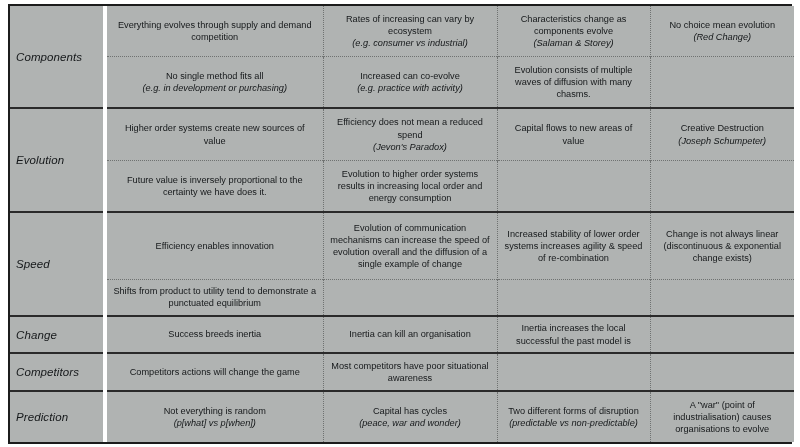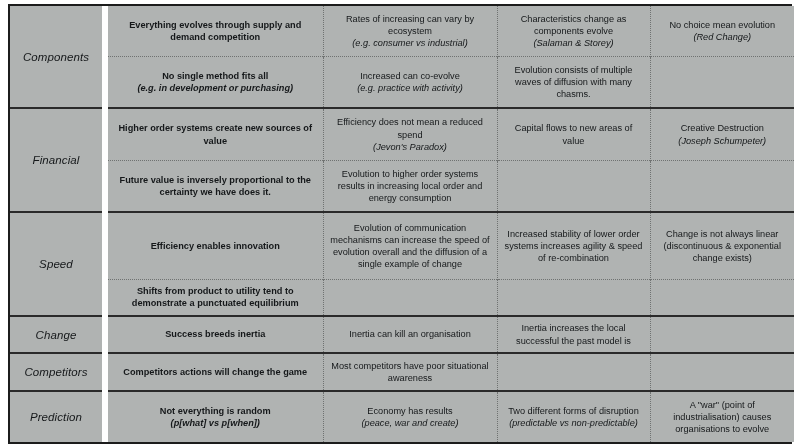--- a/index.html
+++ b/index.html
@@ -51,27 +51,26 @@
   
   tr.sub-row > td.cell {
     border-top: 1px dotted #6f7271;
   }
 
   
   td.cell {
     border-left: 1px dotted #6f7271;
   }
   td.cell.first-data {
-    border-left: 6px solid #ffffff;
-    font-weight: bold;
+    border-left: 4px solid #ffffff;
   }
 
   td.rowlabel {
     width: 95px;
-    text-align: center;
+    text-align: left;
     padding-right: 9px;
     font-style: italic;
     font-size: 11.5px;
     color: #15181a;
     letter-spacing: 0.1px;
     white-space: nowrap;
   }
 
   td.cell {
     text-align: center;
@@ -139,21 +138,21 @@
           <td class="cell">
             <span class="main">Evolution consists of multiple waves of diffusion with many chasms.</span>
             <span class="note"></span>
           </td>
           <td class="cell">
             <span class="main"></span>
             <span class="note"></span>
           </td>
         </tr>
         <tr class="group-start">
-          <td class="rowlabel" rowspan="2">Financial</td>
+          <td class="rowlabel" rowspan="2">Evolution</td>
           <td class="cell first-data">
             <span class="main">Higher order systems create new sources of value</span>
             <span class="note"></span>
           </td>
           <td class="cell">
             <span class="main">Efficiency does not mean a reduced spend</span>
             <span class="note">(Jevon's Paradox)</span>
           </td>
           <td class="cell">
             <span class="main">Capital flows to new areas of value</span>
@@ -257,22 +256,22 @@
             <span class="note"></span>
           </td>
         </tr>
         <tr class="group-start">
           <td class="rowlabel" rowspan="1">Prediction</td>
           <td class="cell first-data">
             <span class="main">Not everything is random</span>
             <span class="note">(p[what] vs p[when])</span>
           </td>
           <td class="cell">
-            <span class="main">Economy has results</span>
-            <span class="note">(peace, war and create)</span>
+            <span class="main">Capital has cycles</span>
+            <span class="note">(peace, war and wonder)</span>
           </td>
           <td class="cell">
             <span class="main">Two different forms of disruption</span>
             <span class="note">(predictable vs non-predictable)</span>
           </td>
           <td class="cell">
             <span class="main">A "war" (point of industrialisation) causes organisations to evolve</span>
             <span class="note"></span>
           </td>
         </tr>

